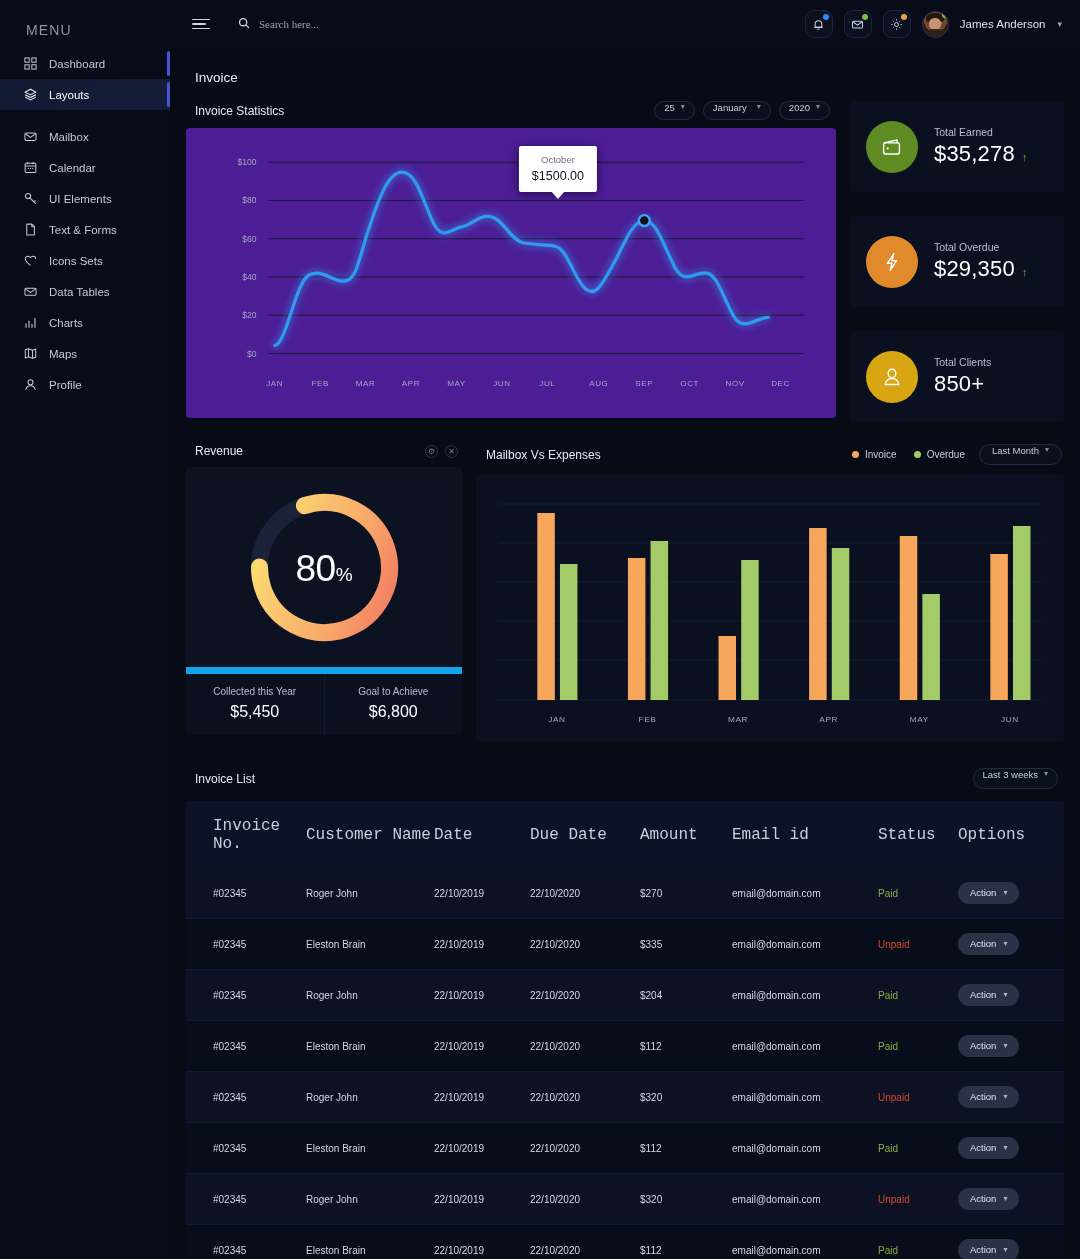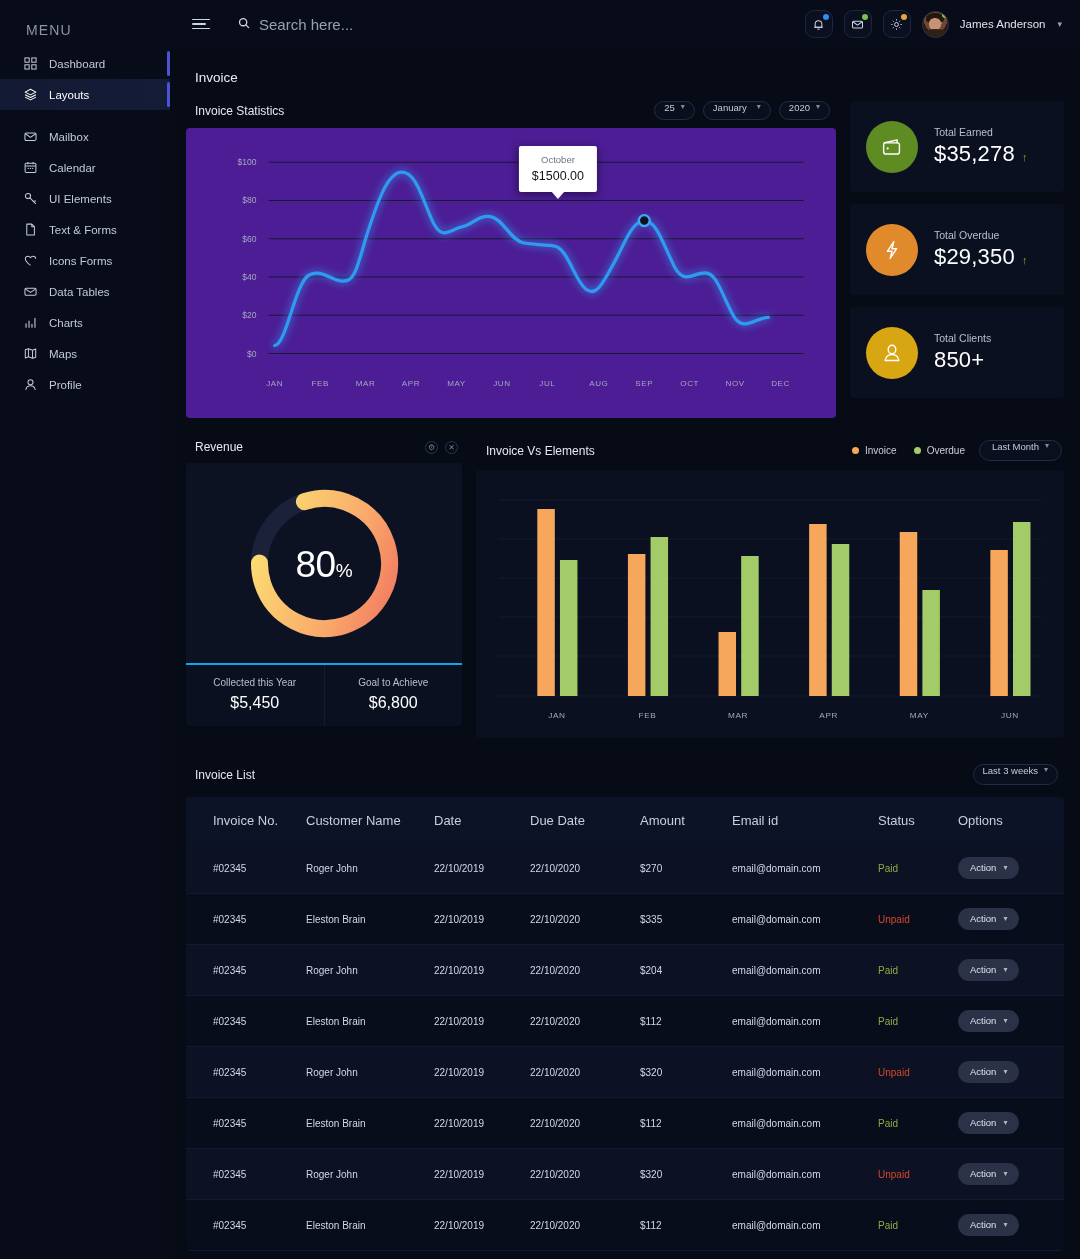--- a/index.html
+++ b/index.html
@@ -51,21 +51,21 @@
     padding: 0 18px 0 22px; gap: 14px;
   }
   .hamburger { width: 18px; display: flex; flex-direction: column; gap: 3px; cursor: pointer; }
   .hamburger span { height: 1.6px; background: #cfd4e2; border-radius: 2px; }
   .hamburger span:nth-child(1) { width: 18px; }
   .hamburger span:nth-child(2) { width: 14px; }
   .hamburger span:nth-child(3) { width: 18px; }
   .search-wrap { display: flex; align-items: center; gap: 9px; margin-left: 14px; }
   .search-input {
     background: transparent; border: 0; outline: none; color: #aeb4c6;
-    font-size: 15px; font-family: Liberation Sans, sans-serif; width: 220px;
+    font-size: 11px; font-family: Liberation Serif, serif; width: 220px;
   }
   .search-input::placeholder { color: #9aa0b4; }
   .topbar-right { margin-left: auto; display: flex; align-items: center; gap: 11px; }
   .icon-btn {
     width: 28px; height: 28px; border-radius: 9px;
     border: 1px solid #1e2540; display: flex; align-items: center; justify-content: center;
     position: relative; cursor: pointer; background: #0b1020;
   }
   .dot { position: absolute; top: 3px; right: 3px; width: 6px; height: 6px; border-radius: 50%; }
   .avatar {
@@ -109,21 +109,21 @@
     box-shadow: 0 2px 9px rgba(0,0,0,.5);
   }
   .tooltip .tt-m { font-size: 9.5px; color: #6d7280; margin-bottom: 4px; }
   .tooltip .tt-v { font-size: 12.5px; color: #11141c; }
   .tooltip::after {
     content: ""; position: absolute; left: 50%; bottom: -7px; transform: translateX(-50%);
     border-left: 7px solid transparent; border-right: 7px solid transparent; border-top: 8px solid #fff;
   }
 
   
-  .kpi-col { flex: 0 0 214px; display: flex; flex-direction: column; gap: 12px; }
+  .kpi-col { flex: 0 0 214px; display: flex; flex-direction: column; gap: 24px; }
   .kpi {
     height: 91px; background: #0b1020; border-radius: 4px;
     display: flex; align-items: center; padding: 0 16px; gap: 16px;
   }
   .kpi-ic { width: 52px; height: 52px; border-radius: 50%; flex: 0 0 52px; display: flex; align-items: center; justify-content: center; }
   .kpi-label { font-size: 10.5px; color: #b9bfd0; margin-bottom: 3px; }
   .kpi-val { font-size: 22px; color: #fff; letter-spacing: .2px; display: flex; align-items: baseline; gap: 7px; }
   .kpi-arrow { font-size: 11px; }
 
   
@@ -139,21 +139,21 @@
   .rev-card { background: #0b1020; border-radius: 4px; overflow: hidden; }
   .donut-wrap { height: 200px; display: flex; align-items: center; justify-content: center; background: #0d1222; }
   .donut { position: relative; width: 163px; height: 163px; }
   .donut svg { display: block; transform: rotate(-90deg); }
   .donut-center {
     position: absolute; inset: 0; display: flex; align-items: baseline; justify-content: center;
     padding-top: 62px;
   }
   .donut-num { font-size: 37px; color: #fff; letter-spacing: -.5px; }
   .donut-pct { font-size: 19px; color: #fff; }
-  .rev-foot { display: flex; border-top: 2px solid #0ea5e9; }
+  .rev-foot { display: flex; border-top: 7px solid #0ea5e9; }
   .rev-cell { flex: 1; text-align: center; padding: 12px 0 14px; }
   .rev-cell + .rev-cell { border-left: 1px solid #151c32; }
   .rev-cell .lbl { font-size: 10px; color: #b9bfd0; margin-bottom: 6px; }
   .rev-cell .val { font-size: 16px; color: #fff; }
 
   .bars-col { flex: 1; min-width: 0; }
   .bars-head { display: flex; align-items: center; padding: 0 2px 9px 10px; }
   .legend { margin-left: auto; display: flex; align-items: center; gap: 17px; margin-right: 14px; }
   .leg { display: flex; align-items: center; gap: 6px; font-size: 10px; color: #c8cddc; }
   .leg .sw { width: 7px; height: 7px; border-radius: 50%; }
@@ -162,22 +162,22 @@
   .barchart svg { display: block; width: 100%; height: 100%; }
   .bx { fill: #a3a9bd; font-size: 8px; letter-spacing: .6px; font-family: "Liberation Sans", sans-serif; }
 
   
   .list-sec { margin-top: 26px; }
   .list-head { display: flex; align-items: center; padding: 0 6px 12px 9px; }
   .list-head .pill { margin-left: auto; height: 21px; border-radius: 14px; }
   .table-card { background: #0b1020; border-radius: 4px; overflow: hidden; }
   table { width: 100%; border-collapse: collapse; }
   thead th {
-    font-size: 13px; font-weight: 400; color: #c9cedd; text-align: left;
-    padding: 16px 0 15px 0; background: #0d1326;
+    font-size: 16px; font-weight: 400; color: #c9cedd; text-align: left;
+    padding: 16px 0 15px 0; background: #0d1326; font-family: Liberation Mono, monospace;
   }
   tbody td { font-size: 10px; color: #d3d8e6; padding: 14px 0; }
   tbody tr { border-bottom: 1px solid #121932; }
   tbody tr:nth-child(odd) { background: #0c1124; }
   tbody tr:nth-child(even) { background: #080d1c; }
   .c1 { width: 120px; padding-left: 27px !important; }
   .c2 { width: 128px; }
   .c3 { width: 96px; }
   .c4 { width: 110px; }
   .c5 { width: 92px; }
@@ -266,21 +266,21 @@
           </svg>
         </span>
       <span>Text &amp; Forms</span>
     </div>
     <div class="nav-item">
       <span class="ic">
           <svg viewBox="0 0 14 14" width="13" height="13" fill="none" stroke="#c3c9d8" stroke-width="1.1" stroke-linejoin="round">
             <path d="M7 12.2 C3 9.4 1.4 7.4 1.4 5.2 C1.4 3.5 2.7 2.3 4.3 2.3 C5.4 2.3 6.4 2.9 7 3.9 C7.6 2.9 8.6 2.3 9.7 2.3 C11.3 2.3 12.6 3.5 12.6 5.2"></path>
           </svg>
         </span>
-      <span>Icons Forms</span>
+      <span>Icons Sets</span>
     </div>
     <div class="nav-item">
       <span class="ic">
           <svg viewBox="0 0 14 14" width="13" height="13" fill="none" stroke="#c3c9d8" stroke-width="1.1" stroke-linejoin="round">
             <rect x="1" y="3.4" width="12" height="7.6" rx="1.3"></rect>
             <path d="M1.6 4.4 L7 8 L12.4 4.4"></path>
           </svg>
         </span>
       <span>Data Tables</span>
     </div>
@@ -548,21 +548,21 @@
               <div class="rev-cell">
                 <div class="lbl">Goal to Achieve</div>
                 <div class="val">$6,800</div>
               </div>
             </div>
           </div>
         </div>
 
         <div class="bars-col">
           <div class="bars-head">
-            <div class="section-title">Invoice Vs Elements</div>
+            <div class="section-title">Mailbox Vs Expenses</div>
             <div class="legend">
               <div class="leg">
                 <span class="sw" style="background:#f6a75c"></span>
                 <span>Invoice</span>
               </div>
               <div class="leg">
                 <span class="sw" style="background:#a3cc68"></span>
                 <span>Overdue</span>
               </div>
             </div>

